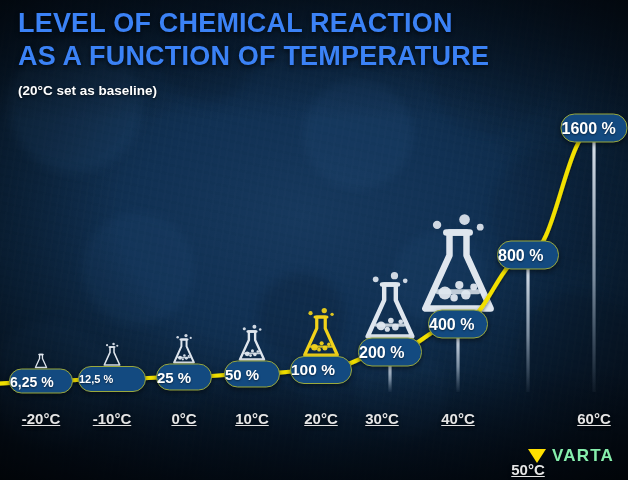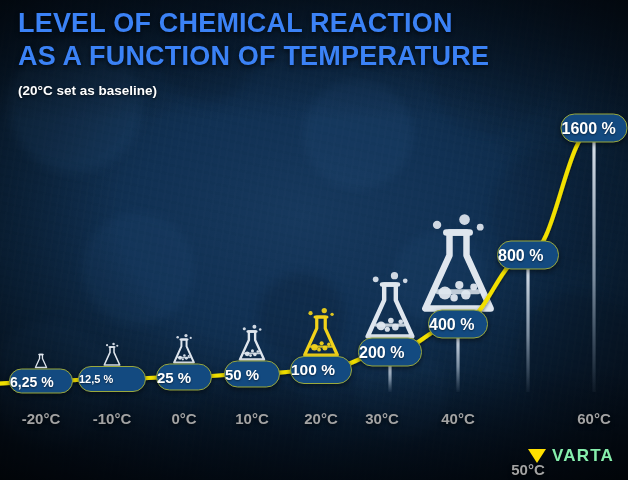--- a/index.html
+++ b/index.html
@@ -52,22 +52,22 @@
   
   .badge{position:absolute;transform:translate(-50%,-50%);
     background:#134a80;border:1.4px solid #9aa83c;border-radius:14px;
     color:#fff;font-weight:bold;white-space:nowrap;
     box-shadow:0 2px 5px rgba(0,0,0,.45);
     display:flex;align-items:center;justify-content:flex-start;}
   .badge span{display:block;text-shadow:0 1px 2px rgba(0,0,0,.5);}
 
   
   .axis-lbl{position:absolute;transform:translateX(-50%);
-    color:#a3a3a3;font-weight:bold;font-size:15px;
-    text-shadow:0 2px 4px rgba(0,0,0,.7);}
+    color:#e5e5e5;font-weight:bold;font-size:15px;
+    text-shadow:0 2px 4px rgba(0,0,0,.7);text-decoration:underline;}
 
   
   .logo{position:absolute;right:14px;bottom:14px;display:flex;align-items:center;gap:6px;}
   .logo-tri{width:0;height:0;border-left:9px solid transparent;border-right:9px solid transparent;
     border-top:14px solid #ffe000;}
   .logo-txt{color:#86efac;font-weight:bold;font-size:17px;letter-spacing:1.2px;}
 </style>
 </head>
 <body>
 

